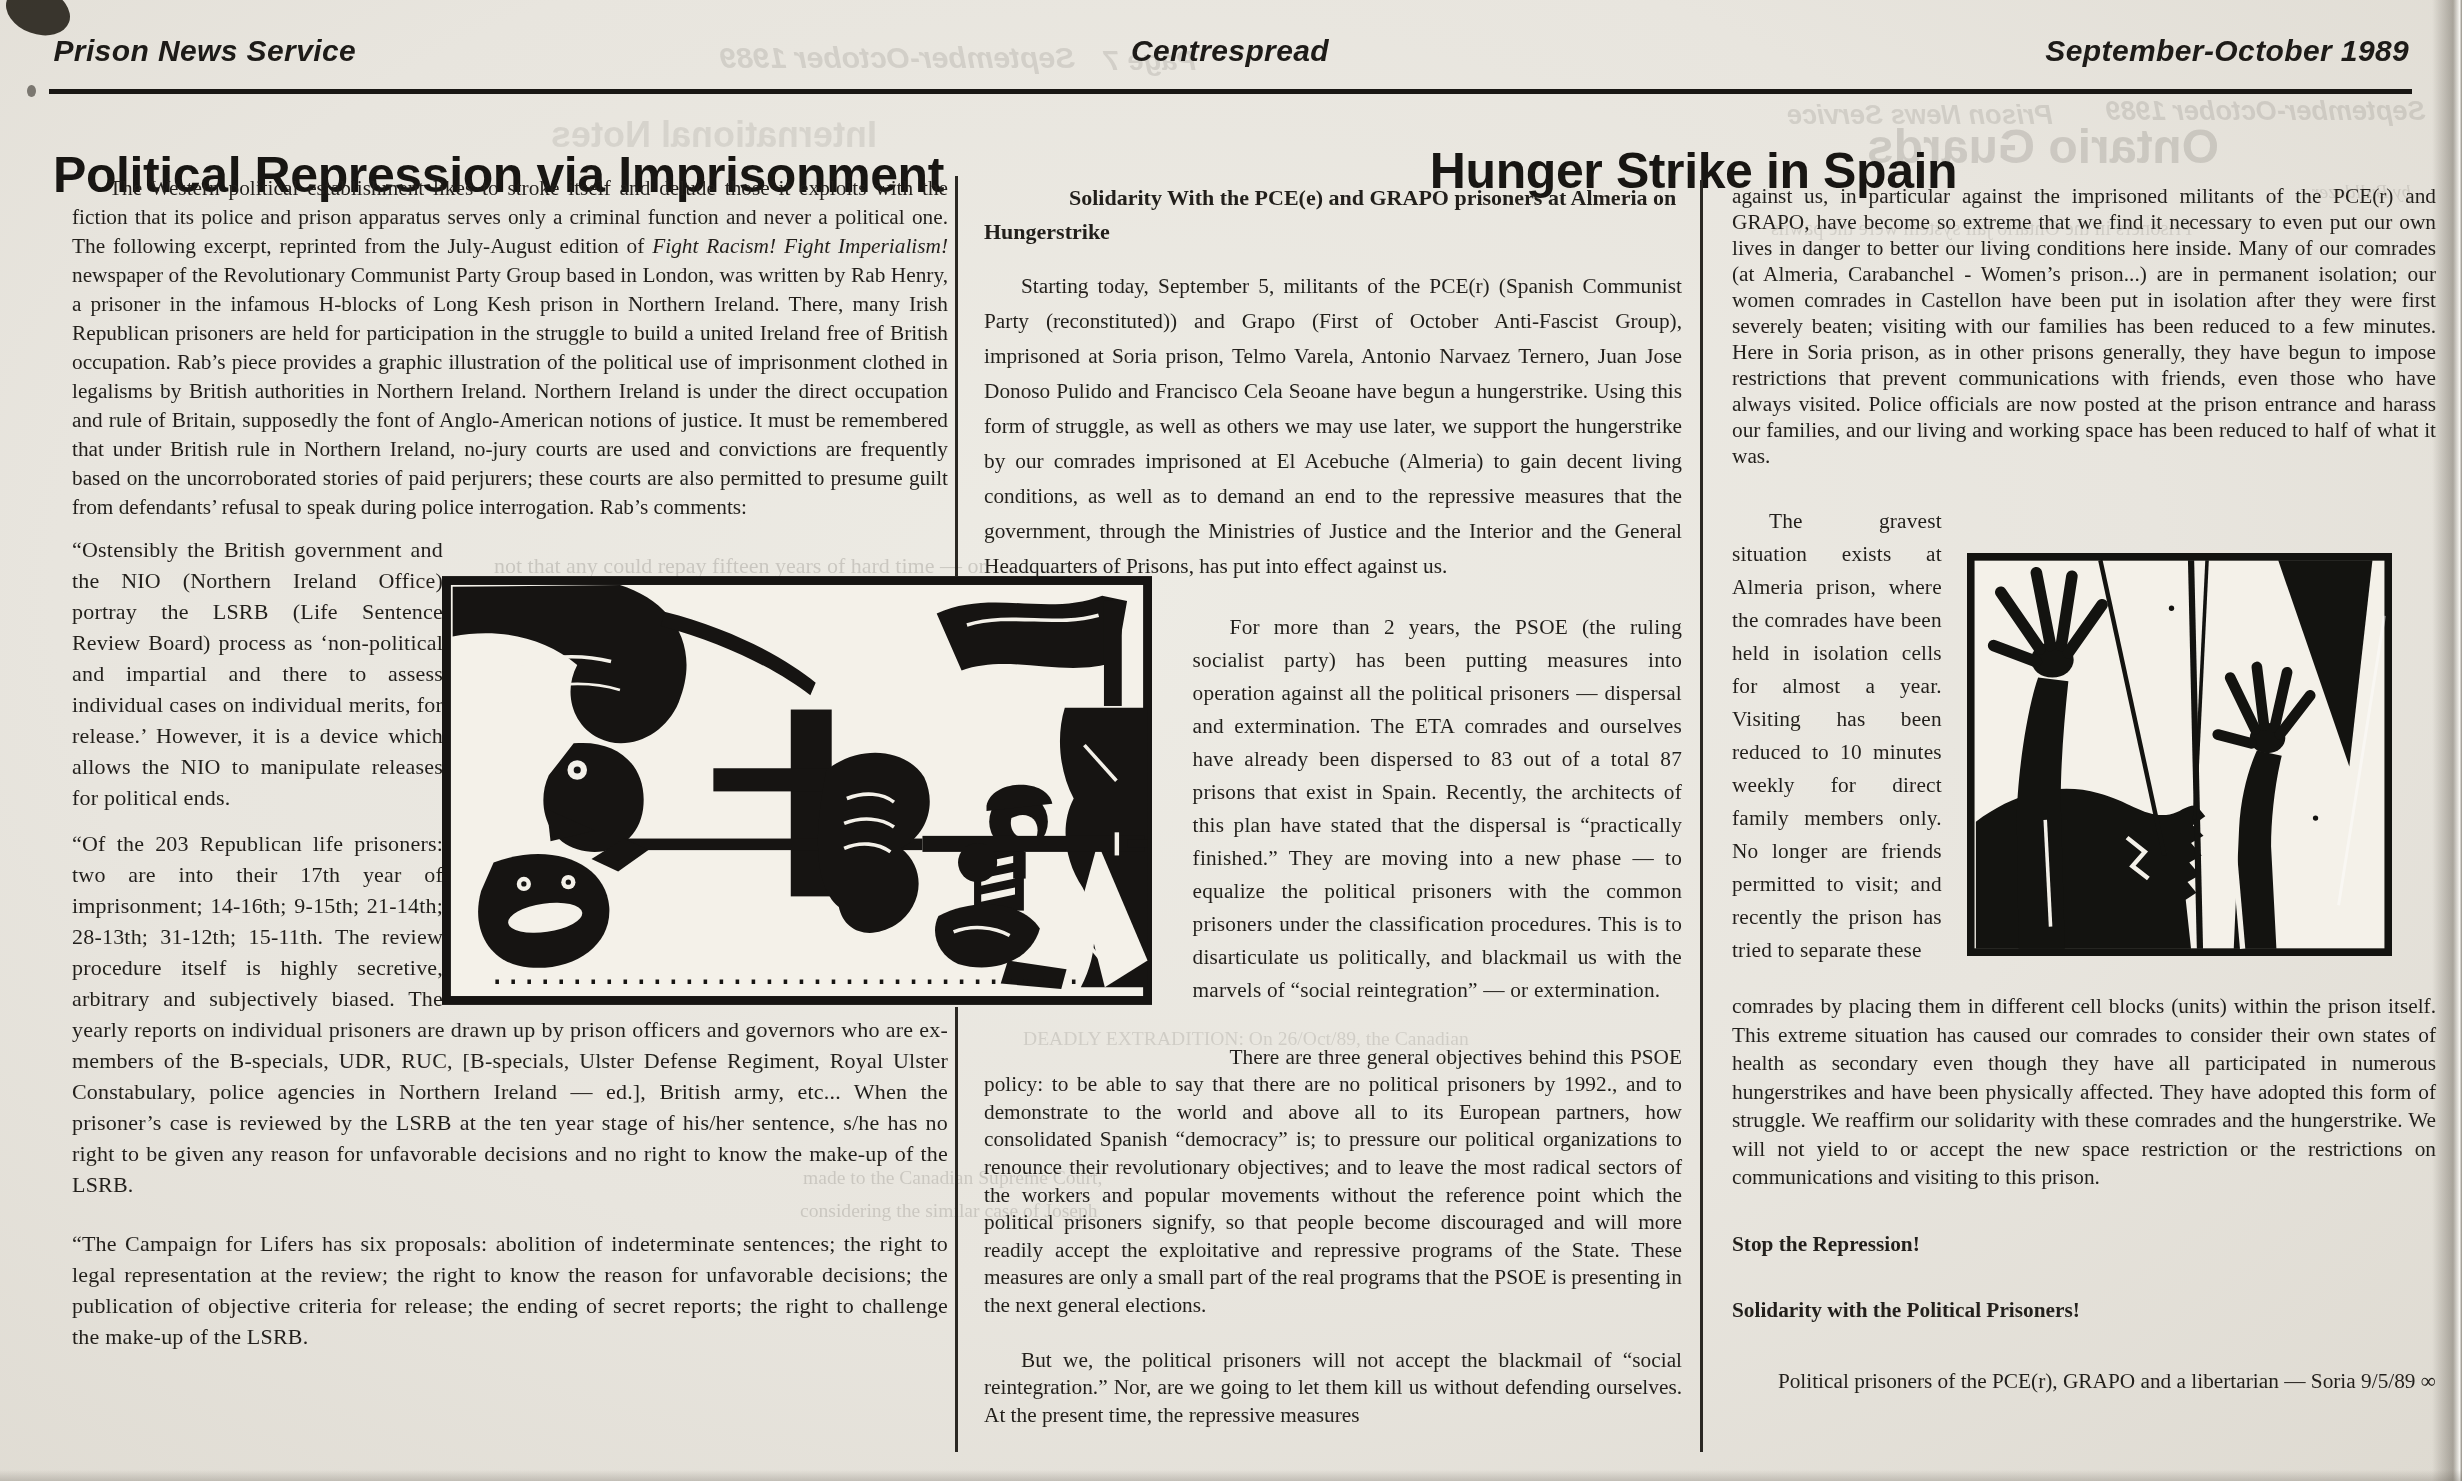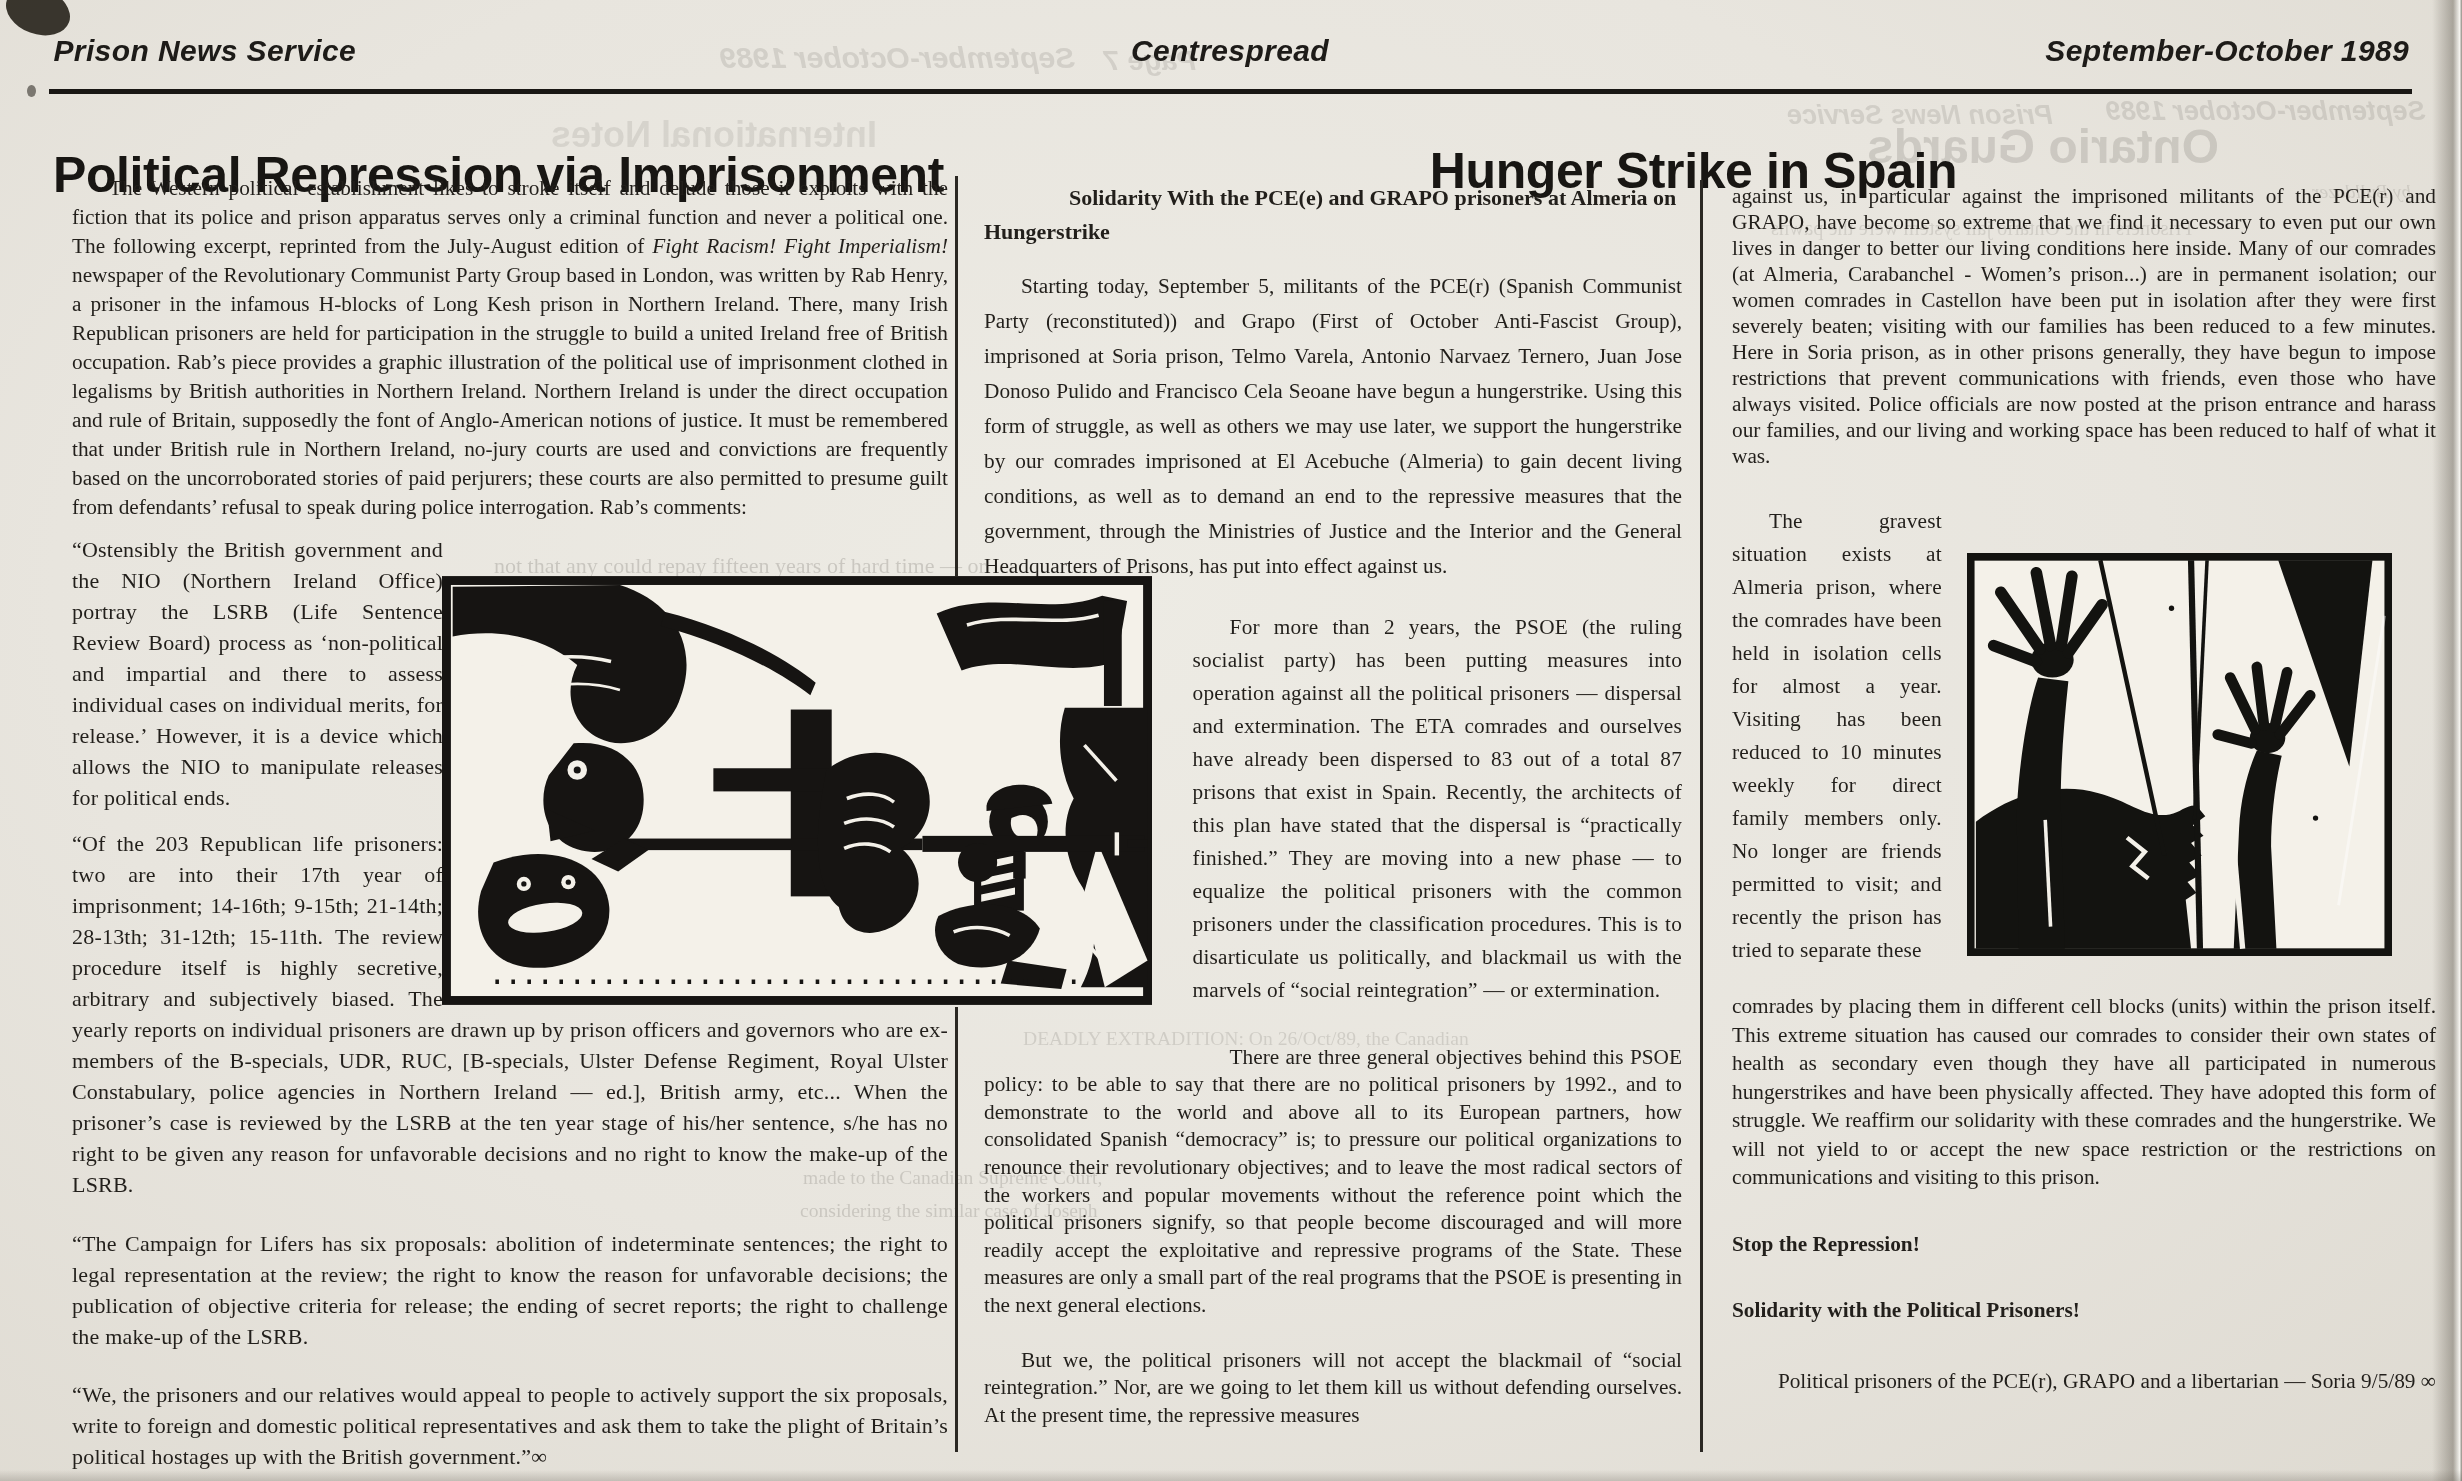--- a/index.html
+++ b/index.html
@@ -109,21 +109,20 @@
   <div class="vrule" style="left:955px; top:176px; height:400px;"></div>
   <div class="vrule" style="left:955px; top:1007px; height:445px;"></div>
   <div class="vrule" style="left:1700px; top:180px; height:1272px;"></div>
 
   <section class="col col-a">
     <p class="indent"><span>The Western political establishment likes to stroke itself and delude those it exploits with the fiction that its police and prison apparatus serves only a criminal function and never a political one. The following excerpt, reprinted from the July-August edition of </span><em>Fight Racism! Fight Imperialism!</em><span> newspaper of the Revolutionary Communist Party Group based in London, was written by Rab Henry, a prisoner in the infamous H-blocks of Long Kesh prison in Northern Ireland. There, many Irish Republican prisoners are held for participation in the struggle to build a united Ireland free of British occupation. Rab’s piece provides a graphic illustration of the political use of imprisonment clothed in legalisms by British authorities in Northern Ireland. Northern Ireland is under the direct occupation and rule of Britain, supposedly the font of Anglo-American notions of justice. It must be remembered that under British rule in Northern Ireland, no-jury courts are used and convictions are frequently based on the uncorroborated stories of paid perjurers; these courts are also permitted to presume guilt from defendants’ refusal to speak during police interrogation. Rab’s comments:</span></p>
     <div class="sp sp-a"></div>
     <p class="quote q1">“Ostensibly the British government and the NIO (Northern Ireland Office) portray the LSRB (Life Sentence Review Board) process as ‘non-political and impartial and there to assess individual cases on individual merits, for release.’ However, it is a device which allows the NIO to manipulate releases for political ends.</p>
     <p class="quote q2">“Of the 203 Republican life prisoners: two are into their 17th year of imprisonment; 14-16th; 9-15th; 21-14th; 28-13th; 31-12th; 15-11th. The review procedure itself is highly secretive, arbitrary and subjectively biased. The yearly reports on individual prisoners are drawn up by prison officers and governors who are ex-members of the B-specials, UDR, RUC, [B-specials, Ulster Defense Regiment, Royal Ulster Constabulary, police agencies in Northern Ireland — ed.], British army, etc... When the prisoner’s case is reviewed by the LSRB at the ten year stage of his/her sentence, s/he has no right to be given any reason for unfavorable decisions and no right to know the make-up of the LSRB.</p>
     <p class="quote q3">“The Campaign for Lifers has six proposals: abolition of indeterminate sentences; the right to legal representation at the review; the right to know the reason for unfavorable decisions; the publication of objective criteria for release; the ending of secret reports; the right to challenge the make-up of the LSRB.</p>
-    <p class="quote q4">“We, the prisoners and our relatives would appeal to people to actively support the six proposals, write to foreign and domestic political representatives and ask them to take the plight of Britain’s political hostages up with the British government.”∞</p>
   </section>
 
   <section class="col col-b">
     <p class="subhead">Solidarity With the PCE(e) and GRAPO prisoners at Almeria on</p>
     <p class="subhead sub2">Hungerstrike</p>
     <p class="indent colb-p1">Starting today, September 5, militants of the PCE(r) (Spanish Communist Party (reconstituted)) and Grapo (First of October Anti-Fascist Group), imprisoned at Soria prison, Telmo Varela, Antonio Narvaez Ternero, Juan Jose Donoso Pulido and Francisco Cela Seoane have begun a hungerstrike. Using this form of struggle, as well as others we may use later, we support the hungerstrike by our comrades imprisoned at El Acebuche (Almeria) to gain decent living conditions, as well as to demand an end to the repressive measures that the government, through the Ministries of Justice and the Interior and the General Headquarters of Prisons, has put into effect against us.</p>
     <div class="sp sp-b"></div>
     <p class="narrow indent" style="margin-top:27px;">For more than 2 years, the PSOE (the ruling socialist party) has been putting measures into operation against all the political prisoners — dispersal and extermination. The ETA comrades and ourselves have already been dispersed to 83 out of a total 87 prisons that exist in Spain. Recently, the architects of this plan have stated that the dispersal is “practically finished.” They are moving into a new phase — to equalize the political prisoners with the common prisoners under the classification procedures. This is to disarticulate us politically, and blackmail us with the marvels of “social reintegration” — or extermination.</p>
     <p class="indent colb-p3">There are three general objectives behind this PSOE policy: to be able to say that there are no political prisoners by 1992., and to demonstrate to the world and above all to its European partners, how consolidated Spanish “democracy” is; to pressure our political organizations to renounce their revolutionary objectives; and to leave the most radical sectors of the workers and popular movements without the reference point which the political prisoners signify, so that people become discouraged and will more readily accept the exploitative and repressive programs of the State. These measures are only a small part of the real programs that the PSOE is presenting in the next general elections.</p>
     <p class="indent colb-p4">But we, the political prisoners will not accept the blackmail of “social reintegration.” Nor, are we going to let them kill us without defending ourselves. At the present time, the repressive measures</p>

